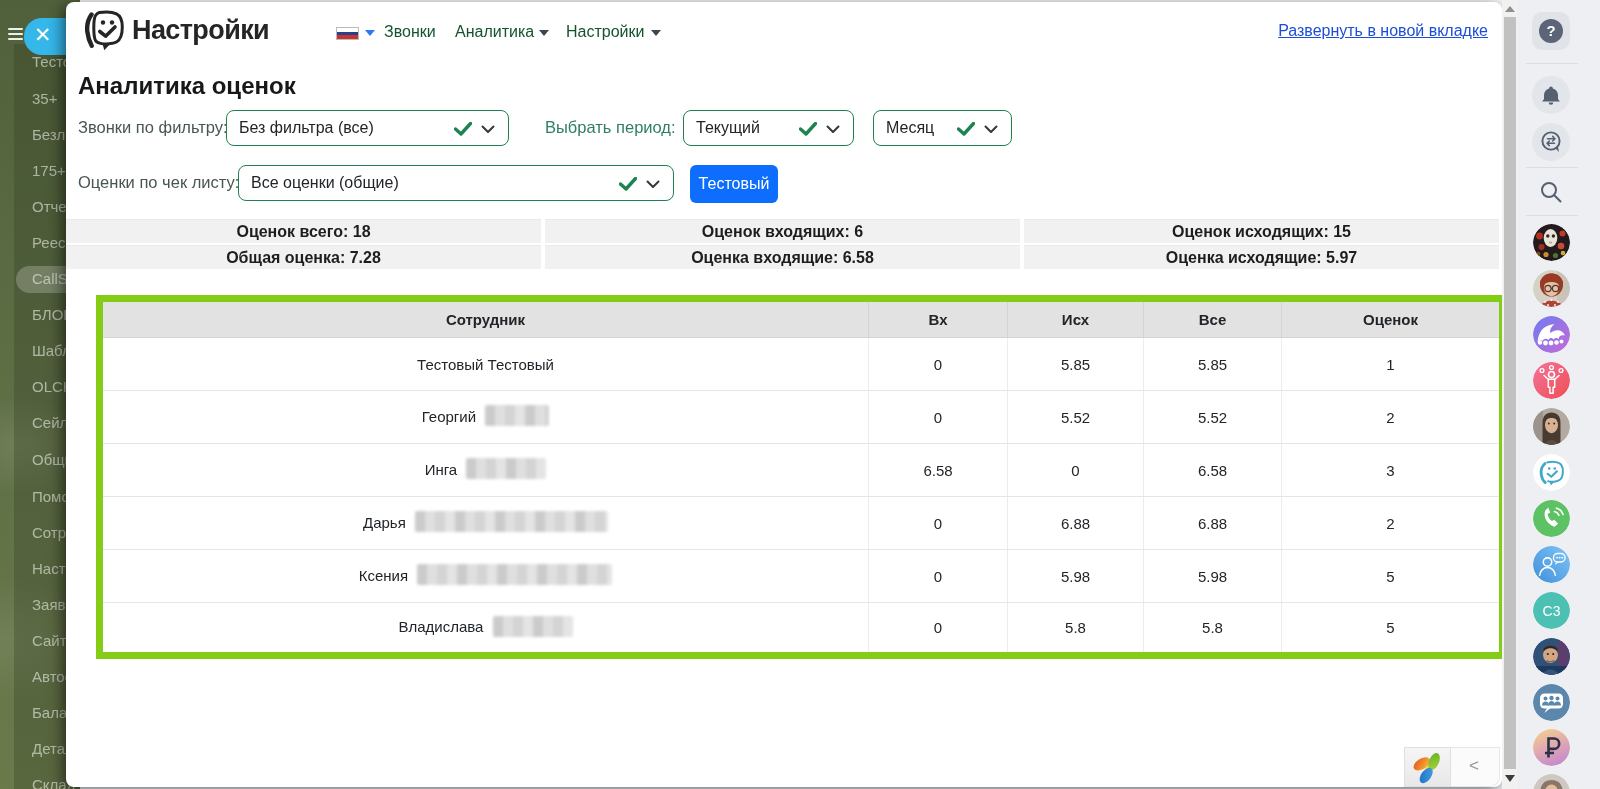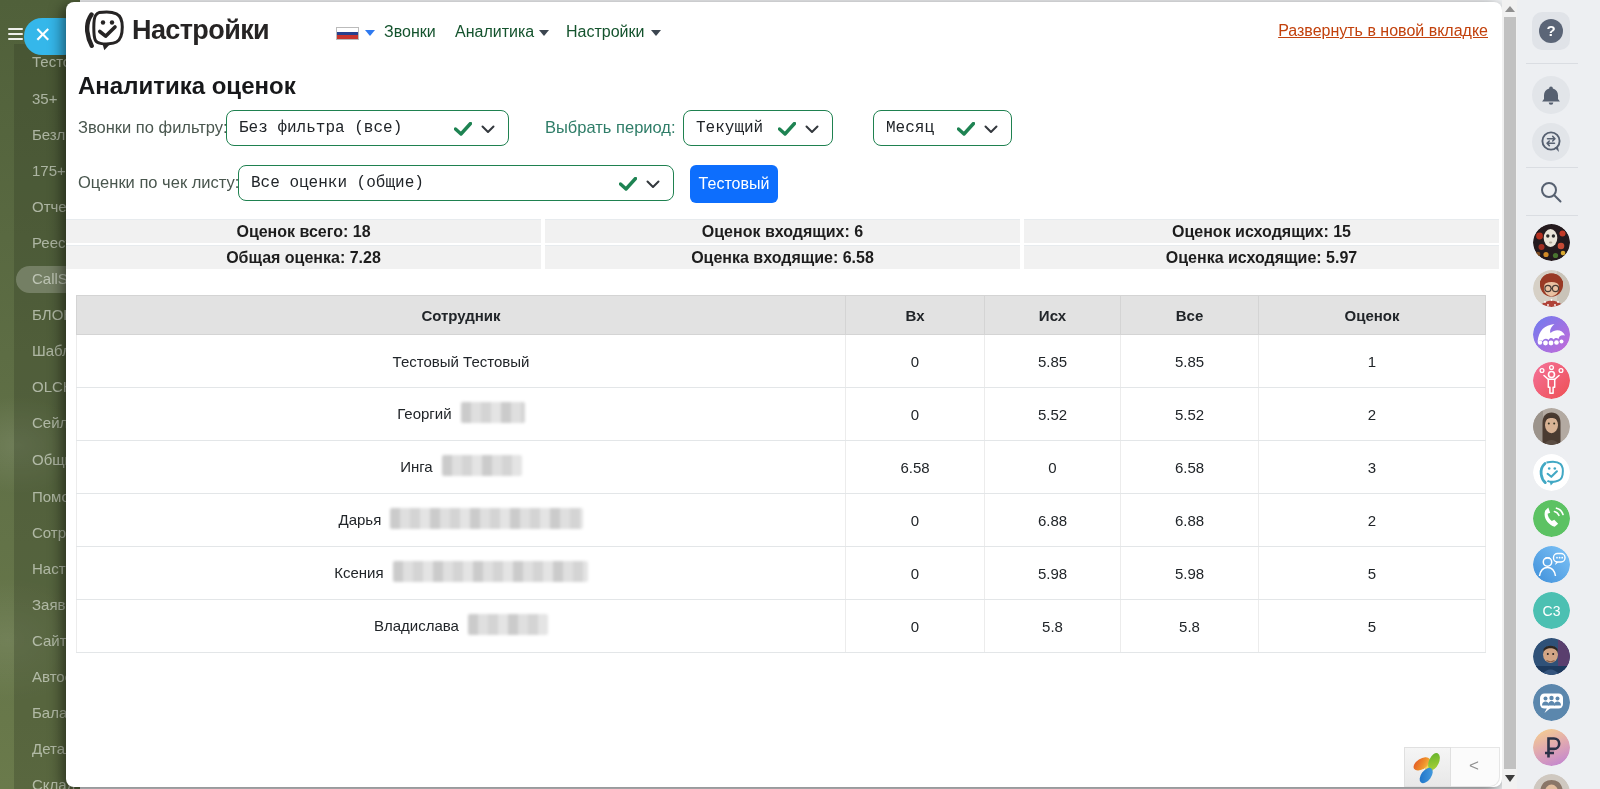--- a/index.html
+++ b/index.html
@@ -36,48 +36,48 @@
     color:#262424; letter-spacing:-0.6px; }
   #flag { position:absolute; left:270px; top:25px; width:23px; height:13px;
     border:1px solid #bbb; }
   #flag .w { height:3.7px; background:#fff; } #flag .b { height:3.7px; background:#27408e; }
   #flag .r { height:3.6px; background:#c8342c; }
   #flagcaret { position:absolute; left:299px; top:28px; width:0; height:0;
     border-left:5px solid transparent; border-right:5px solid transparent; border-top:6px solid #2f7af0; }
   .nav { position:absolute; top:21px; font-size:16px; color:#14532d; }
   .caret { position:absolute; top:28px; width:0; height:0;
     border-left:5.5px solid transparent; border-right:5.5px solid transparent; border-top:6px solid #3c4650; }
-  #newtab { position:absolute; right:14px; top:20px; font-size:16px; color:#c2410c;
+  #newtab { position:absolute; right:14px; top:20px; font-size:16px; color:#1d4ed8;
     text-decoration:underline;text-align:right; }
 
   h1 { position:absolute; left:12px; top:70px; font-size:24px; font-weight:bold; color:#17181a; }
 
   
   .flabel { position:absolute; font-size:16.5px; color:#49564e; }
   .flabel.green { color:#2f7d68; }
   .sel { position:absolute; height:36px; border:1.5px solid #1f8150; border-radius:8px;
     background:#fff; }
-  .sel .t { position:absolute; left:12px; top:8px; font-size:16px; color:#212529; white-space:nowrap;font-family:Liberation Mono, monospace; }
+  .sel .t { position:absolute; left:12px; top:8px; font-size:16px; color:#212529; white-space:nowrap; }
   .sel svg { position:absolute; }
   .btn { position:absolute; left:624px; top:163px; width:88px; height:38px; background:#0d6efd;
     border-radius:6px; color:#fff; font-size:16px; text-align:center; line-height:38px; }
 
   
   #summary { position:absolute; left:0; top:217px; width:1433px; }
   #summary .row { display:flex; gap:4px; margin-bottom:2px; }
   #summary .cell { flex:1; background:#f1f1f1; border-top:1px solid #e7ebee; height:24px; line-height:24px;
     text-align:center; font-size:16px; font-weight:bold; color:#1d1d1d; }
 
   
   table { position:absolute; left:10px; top:293px; width:1410px; border-collapse:collapse; }
   th { background:#e2e2e2; height:39px; font-size:15px; font-weight:bold; color:#212529;
     border:1px solid #d4d4d4; }
   td { height:53px; font-size:15px; color:#212529; text-align:center; border:1px solid #e3e6e8;
     border-left:1px solid #ececec; border-right:1px solid #ececec; }
-  table { border:1px solid #84cc16; }
+  table { border:7px solid #84cc16;margin-left:20px; }
   .blur { display:inline-block; vertical-align:middle; height:21px; border-radius:2px;
     background:
      repeating-linear-gradient(90deg,#cbcbcb 0 10px,#dfdfdf 10px 20px,#d4d4d4 20px 30px,#e4e4e4 30px 40px),
      #d5d5d5;
     filter:blur(1.8px); margin-left:5px; margin-top:-4px; }
 
   
   #b1 { position:absolute; left:1338px; top:745px; width:47px; height:40px;
     background:linear-gradient(180deg,#f5f5f5,#e8e8e8); border:1px solid #e0e0e0; }
   #b2 { position:absolute; left:1385px; top:745px; width:49px; height:40px;
@@ -167,21 +167,21 @@
   <div class="sel" style="left:160px; top:108px; width:283px">
     <div class="t">Без фильтра (все)</div>
       <svg width="18" height="14" style="right:36px;top:11px" viewBox="0 0 18 14">
         <path d="M1.5 7 L7 12 L16.5 1.5" stroke="#1e8352" stroke-width="3.4" fill="none" stroke-linecap="round" stroke-linejoin="round"></path>
       </svg>
       <svg width="14" height="9" style="right:13px;top:14px" viewBox="0 0 14 9">
         <path d="M1.5 1.5 L7 7 L12.5 1.5" stroke="#33383d" stroke-width="2" fill="none" stroke-linecap="round" stroke-linejoin="round"></path>
       </svg>
     </div>
   <div class="flabel green" style="left:479px; top:116px">Выбрать период:</div>
-  <div class="sel" style="left:617px; top:108px; width:150px">
+  <div class="sel" style="left:617px; top:108px; width:171px">
     <div class="t">Текущий</div>
       <svg width="18" height="14" style="right:36px;top:11px" viewBox="0 0 18 14">
         <path d="M1.5 7 L7 12 L16.5 1.5" stroke="#1e8352" stroke-width="3.4" fill="none" stroke-linecap="round" stroke-linejoin="round"></path>
       </svg>
       <svg width="14" height="9" style="right:13px;top:14px" viewBox="0 0 14 9">
         <path d="M1.5 1.5 L7 7 L12.5 1.5" stroke="#33383d" stroke-width="2" fill="none" stroke-linecap="round" stroke-linejoin="round"></path>
       </svg>
     </div>
   <div class="sel" style="left:807px; top:108px; width:139px">
     <div class="t">Месяц</div>

